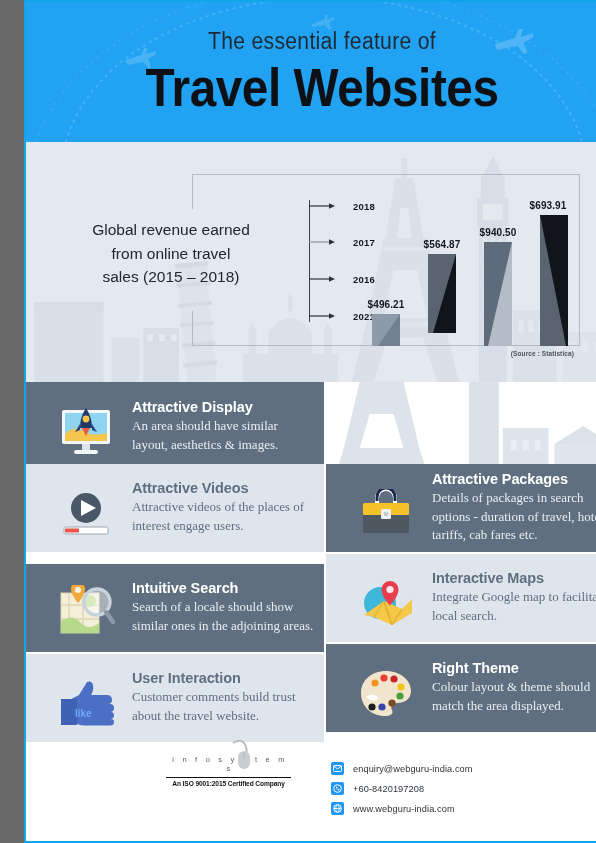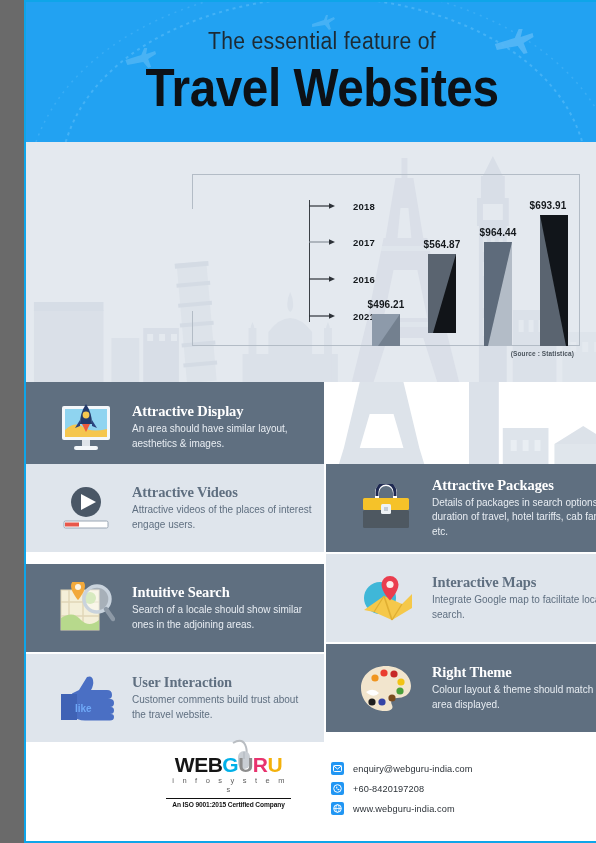--- a/index.html
+++ b/index.html
@@ -147,34 +147,34 @@
     display:flex;
     align-items:center;
     overflow:hidden;
   }
   .card.dark { background:#5f6f80; }
   .card.light { background:#dfe5ec; }
 
   .card-icon {
     flex:0 0 auto;
     width:64px; height:58px;
-    display:flex; align-items:center; justify-content:center;
+    display:flex; align-items:flex-end; justify-content:center;
     margin-left:28px;
   }
   .card-body { margin-left:14px; padding-right:10px; }
   .card-title {
     font-size:14.5px;
     font-weight:bold;
     letter-spacing:-.1px;
     margin-bottom:2px;
+  }
+  .card-desc {
+    font-size:13px;
+    line-height:1.45;
     font-family:Liberation Serif, serif;
-  }
-  .card-desc {
-    font-size:10px;
-    line-height:1.45;
   }
   .card.dark .card-title { color:#ffffff; }
   .card.dark .card-desc  { color:#e8edf2; }
   .card.light .card-title{ color:#5f6f80; }
   .card.light .card-desc { color:#5f6f80; }
 
   
   #card-0 { left:0;   top:0;    width:298px; height:90px; }
   #card-1 { left:0;   top:82px; width:298px; height:88px; }
   #card-2 { left:0;   top:182px;width:298px; height:88px; }
@@ -345,20 +345,25 @@
           <rect x="540" y="190" width="50" height="50" fill="#dee4eb"></rect>
           <rect x="548" y="200" width="6" height="10" fill="#e4e9ef"></rect>
           <rect x="560" y="200" width="6" height="10" fill="#e4e9ef"></rect>
           <rect x="572" y="200" width="6" height="10" fill="#e4e9ef"></rect>
         </g>
       </g>
     </svg>
 
     <div class="chart-frame"></div>
 
+    <div class="chart-caption">
+      <div>Global revenue earned</div>
+      <div>from online travel</div>
+      <div>sales (2015 – 2018)</div>
+    </div>
 
     <div class="legend">
       <div class="legend-axis"></div>
       <div class="legend-row" id="lr-0" style="top:0px;">
         <svg class="legend-arrow" viewBox="0 0 26 12">
           <line x1="0" y1="6" x2="20" y2="6" stroke="#2d3238" stroke-width="1.2"></line>
           <polygon points="20,3.2 26,6 20,8.8" fill="#2d3238"></polygon>
         </svg>
         <span class="legend-year">2018</span>
       </div>
@@ -397,21 +402,21 @@
 
       <div class="bar-item" id="bar-1" style="left:62px; width:28px; height:92px;">
         <span class="bar-label">$564.87</span>
         <svg class="bar-shape" viewBox="0 0 28 79" preserveAspectRatio="none" width="28" height="79">
           <polygon points="0,0 28,0 28,79 0,79" fill="#5a6470"></polygon>
           <polygon points="28,0 28,79 5,79" fill="#111418"></polygon>
         </svg>
       </div>
 
       <div class="bar-item" id="bar-2" style="left:118px; width:28px; height:104px;">
-        <span class="bar-label">$964.44</span>
+        <span class="bar-label">$940.50</span>
         <svg class="bar-shape" viewBox="0 0 28 104" preserveAspectRatio="none" width="28" height="104">
           <polygon points="0,0 28,0 28,104 0,104" fill="#b3bcc7"></polygon>
           <polygon points="0,0 28,0 4,104 0,104" fill="#5e6b7b"></polygon>
         </svg>
       </div>
 
       <div class="bar-item" id="bar-3" style="left:174px; width:16px; height:131px;">
         <span class="bar-label">$693.91</span>
         <svg class="bar-shape" viewBox="0 0 28 131" preserveAspectRatio="none" width="28" height="131">
           <polygon points="0,0 28,0 28,131 0,131" fill="#11151a"></polygon>
@@ -566,23 +571,20 @@
   </div>
 
   <div class="footer">
 
     <div class="logo-block">
       <svg class="logo-mouse" width="26" height="30" viewBox="0 0 26 30">
         <path d="M5,4 q10,-6 13,4 q2,7 -2,10" fill="none" stroke="#b9bdc2" stroke-width="2"></path>
         <rect x="10" y="12" width="12" height="18" rx="6" fill="#c9ced4"></rect>
         <line x1="16" y1="13" x2="16" y2="20" stroke="#aeb4bb" stroke-width="1"></line>
       </svg>
-      <div class="logo-word">
-        <span class="lw-b">WEB</span><span class="lw-g">G</span><span class="lw-u1">U</span><span class="lw-r">R</span><span class="lw-u2">U</span>
-      </div>
       <div class="logo-sub">i n f o s y s t e m s</div>
       <div class="logo-iso">An ISO 9001:2015 Certified Company</div>
     </div>
 
     <div class="contacts">
       <div class="contact-row">
         <span class="contact-icon">
           <svg width="9" height="7" viewBox="0 0 9 7">
             <rect x="0.5" y="0.5" width="8" height="6" rx="1" fill="none" stroke="#ffffff" stroke-width="1"></rect>
             <path d="M0.8,1 L4.5,4 L8.2,1" fill="none" stroke="#ffffff" stroke-width="1"></path>

